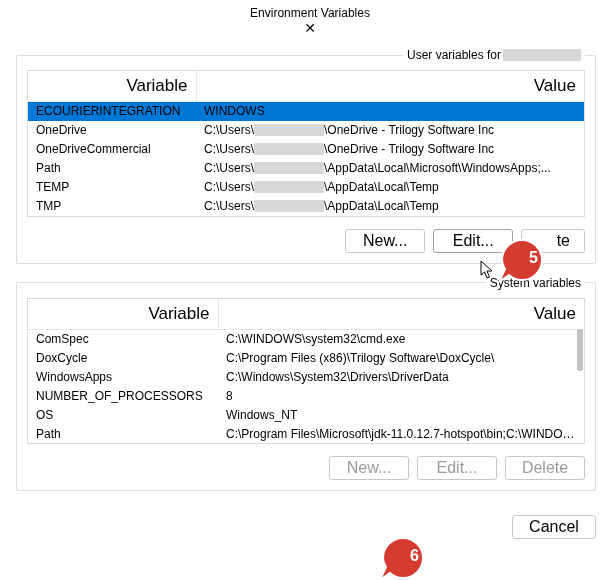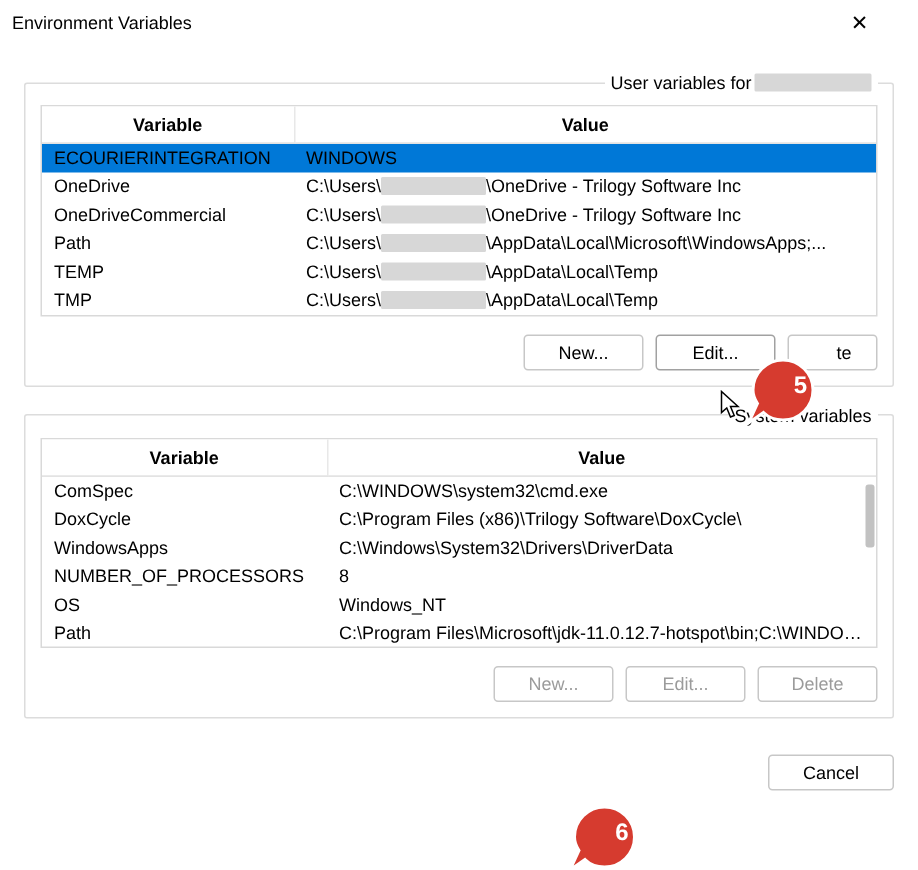--- a/index.html
+++ b/index.html
@@ -11,22 +11,23 @@
     color: #000;
     width: 612px;
     height: 580px;
     overflow: hidden;
     position: relative;
   }
   .titlebar {
     display: flex;
     align-items: center;
     justify-content: space-between;
-    padding: 6px 24px 6px 8px;
+    padding: 6px 0 6px 8px;
     height: 30px;
+    flex-direction: column;
   }
   .titlebar .title { font-size: 12px; }
   .close-x {
     font-size: 14px;
     width: 30px;
     text-align: center;
   }
   .content {
     padding: 4px 16px 0 16px;
   }
@@ -55,26 +56,26 @@
   .table-wrap {
     border: 1px solid #d9d9d9;
     position: relative;
   }
   table {
     width: 100%;
     border-collapse: collapse;
     table-layout: fixed;
   }
   thead th {
-    text-align: center;
-    font-weight: bold;
+    text-align: right;
+    font-weight: normal;
     padding: 5px 8px;
     border-bottom: 1px solid #e3e3e3;
     background: #ffffff;
-    font-size: 12px;
+    font-size: 17px;
   }
   thead th + th { border-left: 1px solid #e8e8e8; }
   tbody td {
     padding: 2px 8px;
     font-size: 12px;
     height: 19px;
     white-space: nowrap;
     overflow: hidden;
     text-overflow: ellipsis;
   }
@@ -90,21 +91,21 @@
     gap: 8px;
     margin-top: 12px;
   }
   button.win {
     min-width: 80px;
     height: 24px;
     background: #ffffff;
     border: 1px solid #c7c7c7;
     border-radius: 3px;
     font-family: inherit;
-    font-size: 12px;
+    font-size: 16px;
     padding: 0 14px;
     cursor: pointer;
   }
   button.win.primary {
     border: 1px solid #a1a1a1;
   }
   button.win:disabled,
   button.win.dim {
     color: #9b9b9b;
   }

